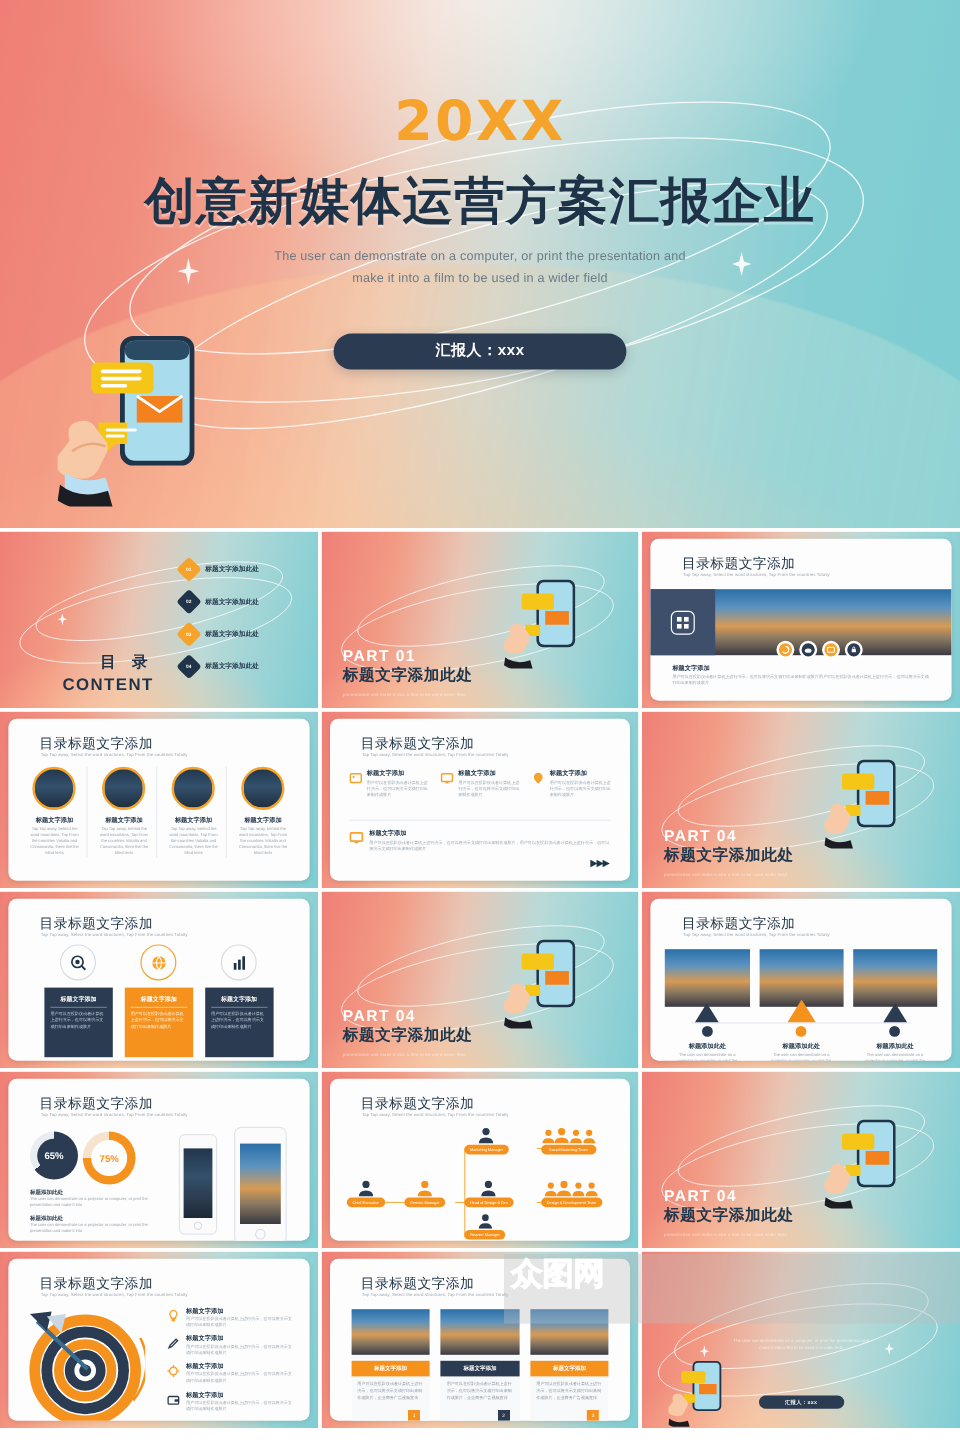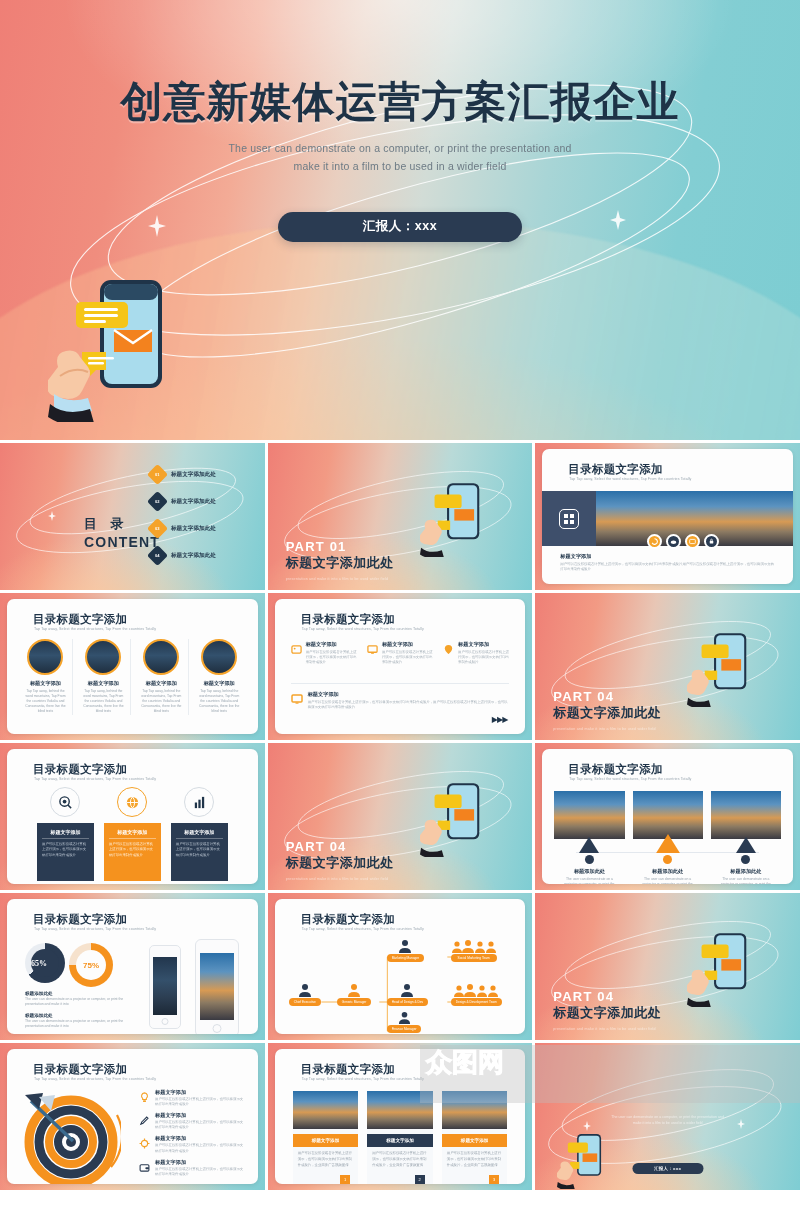--- a/index.html
+++ b/index.html
@@ -37,21 +37,21 @@
     position: absolute; inset: 0;
     display: flex; flex-direction: column; align-items: center;
     padding-top: 78px;
   }
   .year {
     font-size: 46px; font-weight: 700; letter-spacing: 2px;
     color: #f5a32a; line-height: 1;
     font-family: "DejaVu Sans", sans-serif;
   }
   .main-title {
-    margin-top: 0;
+    margin-top: 20px;
     font-size: 42px; font-weight: 800; letter-spacing: 1px;
     color: #1e3347; line-height: 1.12;
     text-shadow: 0 2px 0 rgba(255,255,255,0.32);
     white-space: nowrap;
   }
   .sub-en {
     margin-top: 14px;
     font-size: 10.5px; color: #6d7b85; line-height: 1.75;
     text-align: center; letter-spacing: .2px;
   }
@@ -94,21 +94,21 @@
   .card {
     position: absolute;
     left: 7px; top: 6px; right: 7px; bottom: 6px;
     background: #fdfdfd;
     border-radius: 7px;
     box-shadow: 0 1px 4px rgba(0,0,0,0.10);
     overflow: hidden;
   }
   .card-title {
     position: absolute; left: 26px; top: 13px;
-    font-size: 11.5px; font-weight: 700; color: #1f3449; letter-spacing: .3px;
+    font-size: 11.5px; font-weight: 400; color: #1f3449; letter-spacing: .3px;
   }
   .card-sub {
     position: absolute; left: 27px; top: 28px;
     font-size: 3.6px; color: #9aa6b0; letter-spacing: .1px;
   }
   .mini { font-size: 3.4px; color: #9aa6b0; line-height: 1.5; }
   .mini-t { font-size: 5.2px; font-weight: 700; color: #1f3449; }
 
   .part-label {
     position: absolute; left: 18px; bottom: 36px;
@@ -220,20 +220,21 @@
         <path d="M66 58 L85 71 L104 58" fill="none" stroke="#fff" stroke-width="2.4"></path>
         <path d="M10 95 q-4 -14 8 -16 q10 -2 14 6 l8 10 q4 6 0 12 l-6 12 q-4 8 -14 8 l-12 -2 q-10 -3 -10 -14 z" fill="#f7c9a6"></path>
         <path d="M12 104 q14 -10 28 -4" fill="none" stroke="#e8a97e" stroke-width="2"></path>
         <path d="M6 122 q14 10 34 4 l4 13 q-18 9 -38 -2 z" fill="#b8dff2"></path>
         <path d="M2 132 q16 13 40 5 l4 14 q-22 9 -46 -6 z" fill="#1c1c23"></path>
       </g>
     </svg>
   </div>
 
   <div class="hero-inner">
+    <div class="year">20XX</div>
     <div class="main-title">创意新媒体运营方案汇报企业</div>
     <div class="sub-en">
       <div>The user can demonstrate on a computer, or print the presentation and</div>
       <div>make it into a film to be used in a wider field</div>
     </div>
     <div class="speaker-pill">汇报人：xxx</div>
   </div>
 </div>
 
 <div class="grid">
@@ -244,21 +245,21 @@
       <g fill="none" stroke="#fff" stroke-width=".7" opacity=".85">
         <ellipse cx="133" cy="58" rx="105" ry="25" transform="rotate(-12 133 58)"></ellipse>
         <ellipse cx="130" cy="74" rx="115" ry="30" transform="rotate(-10 130 74)"></ellipse>
       </g>
     </svg>
     <div class="spark" style="left:48px; top:68px;">
       <svg width="8" height="10" viewBox="0 0 8 10">
           <path d="M4 0 L5 4 L8 5 L5 6 L4 10 L3 6 L0 5 L3 4 Z" fill="#fff"></path>
         </svg>
     </div>
-    <div style="position:absolute; left:52px; top:72px; text-align:left;margin-left:32px;">
+    <div style="position:absolute; left:52px; top:100px; text-align:right;">
       <div style="font-size:13px;font-weight:800;color:#1f3449;letter-spacing:5px;">目 录</div>
       <div style="font-size:14px;font-weight:700;color:#1f3449;letter-spacing:1.2px;margin-top:1px;">CONTENT</div>
     </div>
     <div style="position:absolute; left:150px; top:24px; display:flex; flex-direction:column; gap:12px;">
       <div style="display:flex;align-items:center;gap:6px;">
         <span class="dot-ico" style="background:#f5a32a;transform:rotate(45deg);border-radius:3px;">
             <span style="transform:rotate(-45deg);font-size:4px;color:#fff;font-weight:700;">01</span>
           </span>
         <span style="font-size:5.6px;font-weight:700;color:#1f3449;">标题文字添加此处</span>
       </div>
@@ -568,21 +569,21 @@
     </div>
   </div>
 
   <div class="slide">
     <div class="slide-bg-grad"></div>
     <div class="card">
       <div class="card-title">目录标题文字添加</div>
       <div class="card-sub">Tap Tap away, Select the word structures, Tap From the countries Totally</div>
       <div style="position:absolute;left:18px;top:44px;display:flex;gap:4px;">
         <div style="width:40px;height:40px;border-radius:50%;background:conic-gradient(#2a3b52 0% 65%, #e9edf2 65% 100%);display:flex;align-items:center;justify-content:center;">
-          <div style="width:28px;height:28px;border-radius:50%;background:#2a3b52;display:flex;align-items:center;font-family:Liberation Serif, serif;">
+          <div style="width:28px;height:28px;border-radius:50%;background:#2a3b52;display:flex;align-items:center;justify-content:center;">
             <span style="color:#fff;font-size:8px;font-weight:700;">65%</span>
           </div>
         </div>
         <div style="width:44px;height:44px;border-radius:50%;background:conic-gradient(#f5921e 0% 75%, #f6e2cd 75% 100%);display:flex;align-items:center;justify-content:center;">
           <div style="width:30px;height:30px;border-radius:50%;background:#fdfdfd;display:flex;align-items:center;justify-content:center;">
             <span style="color:#f5921e;font-size:8px;font-weight:700;text-align:right;">75%</span>
           </div>
         </div>
       </div>
       <div style="position:absolute;left:18px;top:92px;width:112px;">

